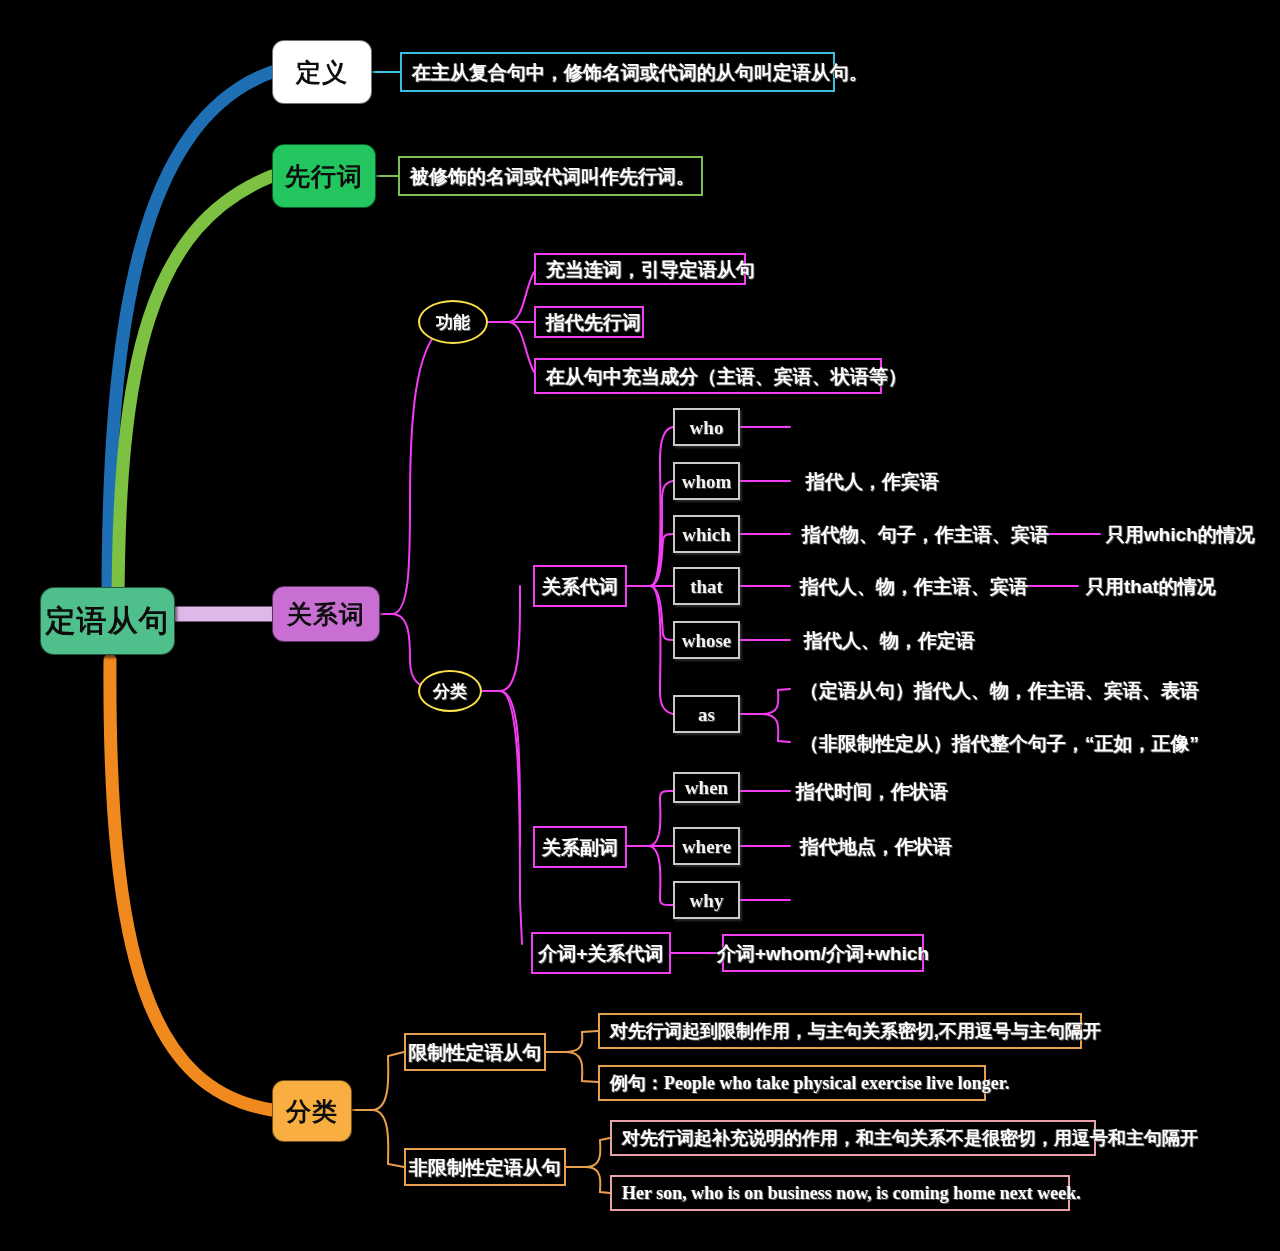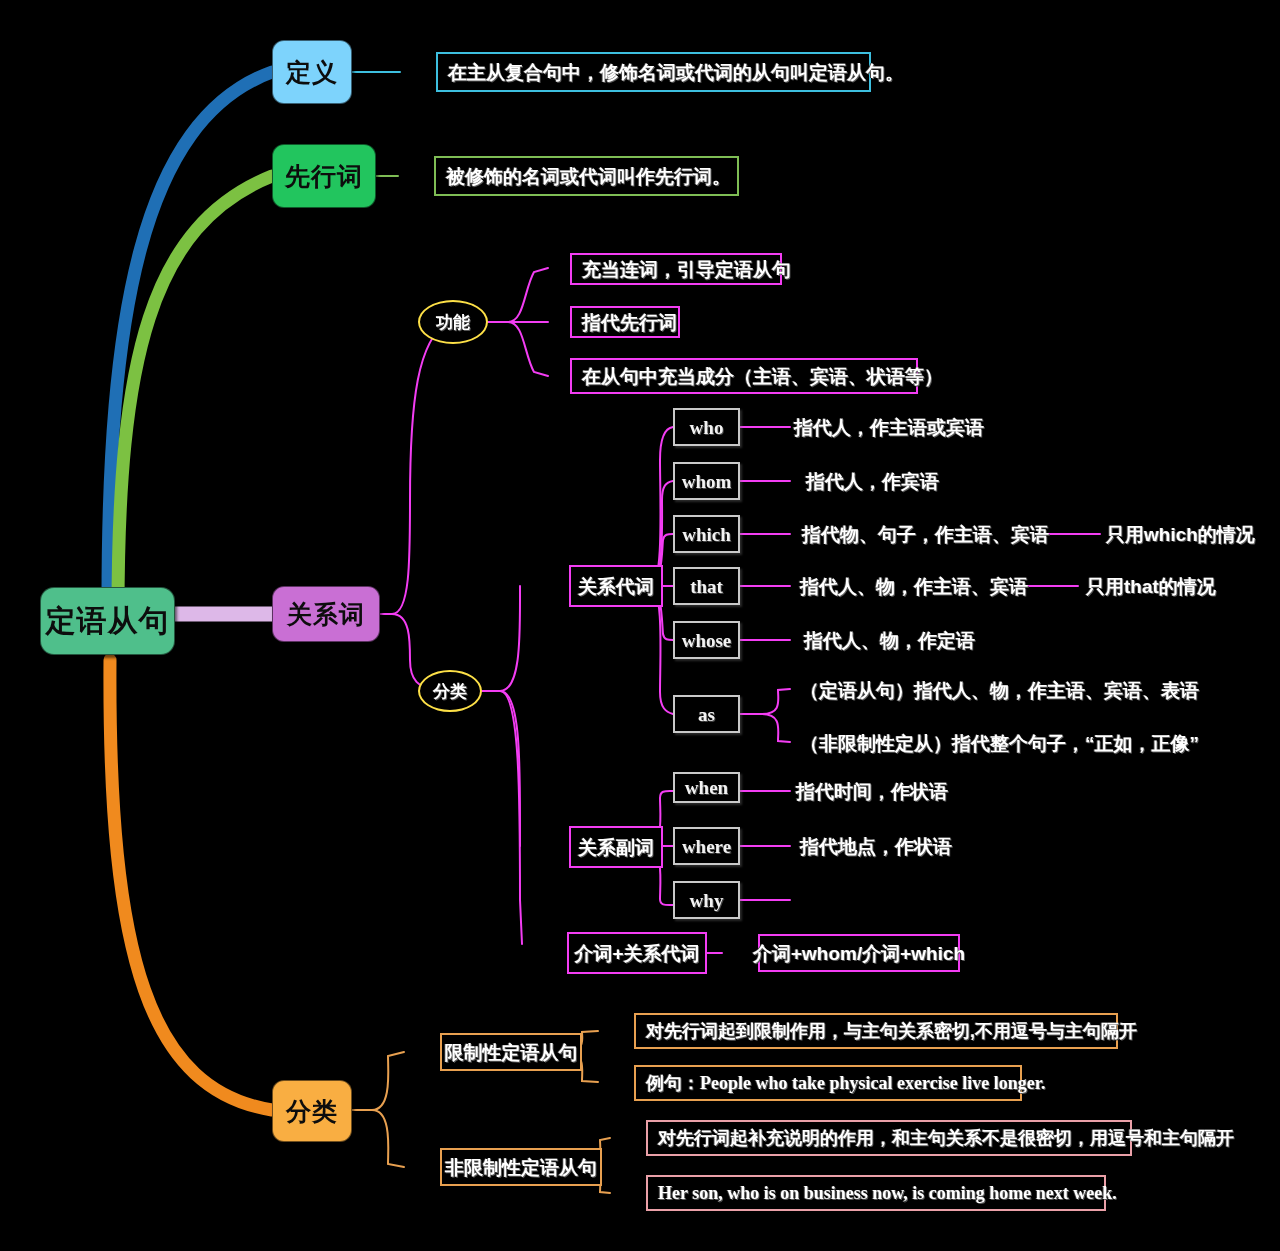--- a/index.html
+++ b/index.html
@@ -44,21 +44,20 @@
   .obox{
     background:#000;
     color:#ffffff;
     font-size:19px;
     font-weight:bold;
     justify-content:flex-start;
     padding:0 10px;
     border-width:2px;
     border-style:solid;
     text-shadow:1px 1px 0 #5a5a5a, -1px 0 0 #3d3d3d;
-    margin-left:36px;
   }
   .obox.small{font-size:18px;}
 
   
   .leaf{
     background:transparent;
     color:#ffffff;
     font-size:19px;
     font-weight:bold;
     justify-content:flex-start;
@@ -165,21 +164,21 @@
       <path d="M566,1167 L586,1167" stroke="#e8a050" stroke-width="2"></path>
       <path d="M586,1167 C604,1167 600,1148 600,1140 L610,1138" stroke="#e8a050" stroke-width="2"></path>
       <path d="M586,1167 C604,1167 600,1185 600,1192 L610,1193" stroke="#e8a050" stroke-width="2"></path>
     </g>
   </svg>
 
   <div class="node card root" style="left:40px;top:587px;width:135px;height:68px;background:#4fbf8b;">
     <span>定语从句</span>
   </div>
 
-  <div class="node card lvl1" style="left:272px;top:40px;width:80px;height:64px;background:#7dd3fc;">
+  <div class="node card lvl1" style="left:272px;top:40px;width:100px;height:64px;background:#ffffff;">
     <span>定义</span>
   </div>
   <div class="node obox" style="left:400px;top:52px;width:435px;height:40px;border-color:#3dbfdf;">
     <span>在主从复合句中，修饰名词或代词的从句叫定语从句。</span>
   </div>
 
   <div class="node card lvl1" style="left:272px;top:144px;width:104px;height:64px;background:#22c55e;">
     <span>先行词</span>
   </div>
   <div class="node obox" style="left:398px;top:156px;width:305px;height:40px;border-color:#7fbd55;">
@@ -224,23 +223,20 @@
   <div class="node kw" style="left:673px;top:567px;width:67px;height:38px;">
     <span>that</span>
   </div>
   <div class="node kw" style="left:673px;top:621px;width:67px;height:38px;">
     <span>whose</span>
   </div>
   <div class="node kw" style="left:673px;top:695px;width:67px;height:38px;">
     <span>as</span>
   </div>
 
-  <div class="node leaf" style="left:794px;top:412px;width:300px;height:30px;">
-    <span>指代人，作主语或宾语</span>
-  </div>
   <div class="node leaf" style="left:806px;top:466px;width:260px;height:30px;">
     <span>指代人，作宾语</span>
   </div>
   <div class="node leaf" style="left:802px;top:519px;width:250px;height:30px;">
     <span>指代物、句子，作主语、宾语</span>
   </div>
   <div class="node leaf" style="left:1106px;top:519px;width:175px;height:30px;">
     <span>只用which的情况</span>
   </div>
   <div class="node leaf" style="left:800px;top:571px;width:250px;height:30px;">

